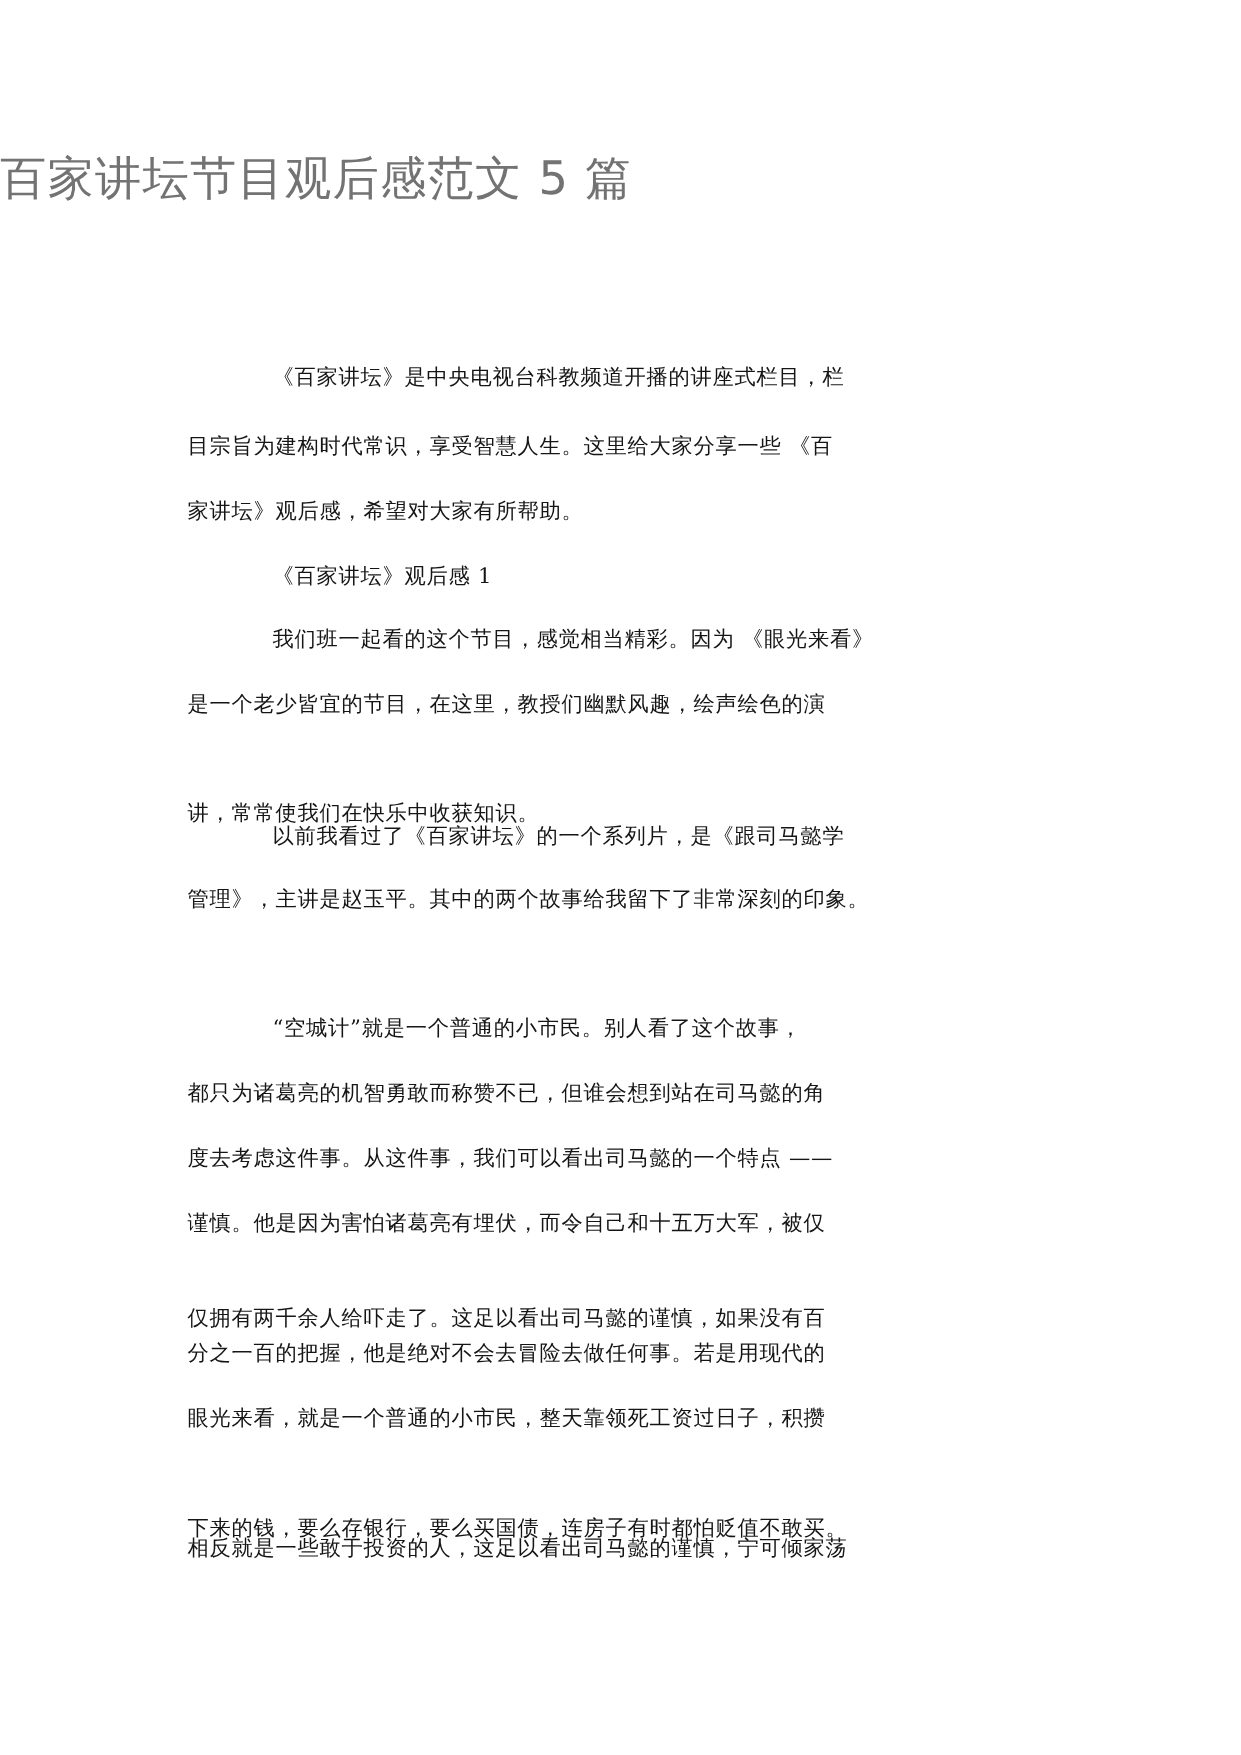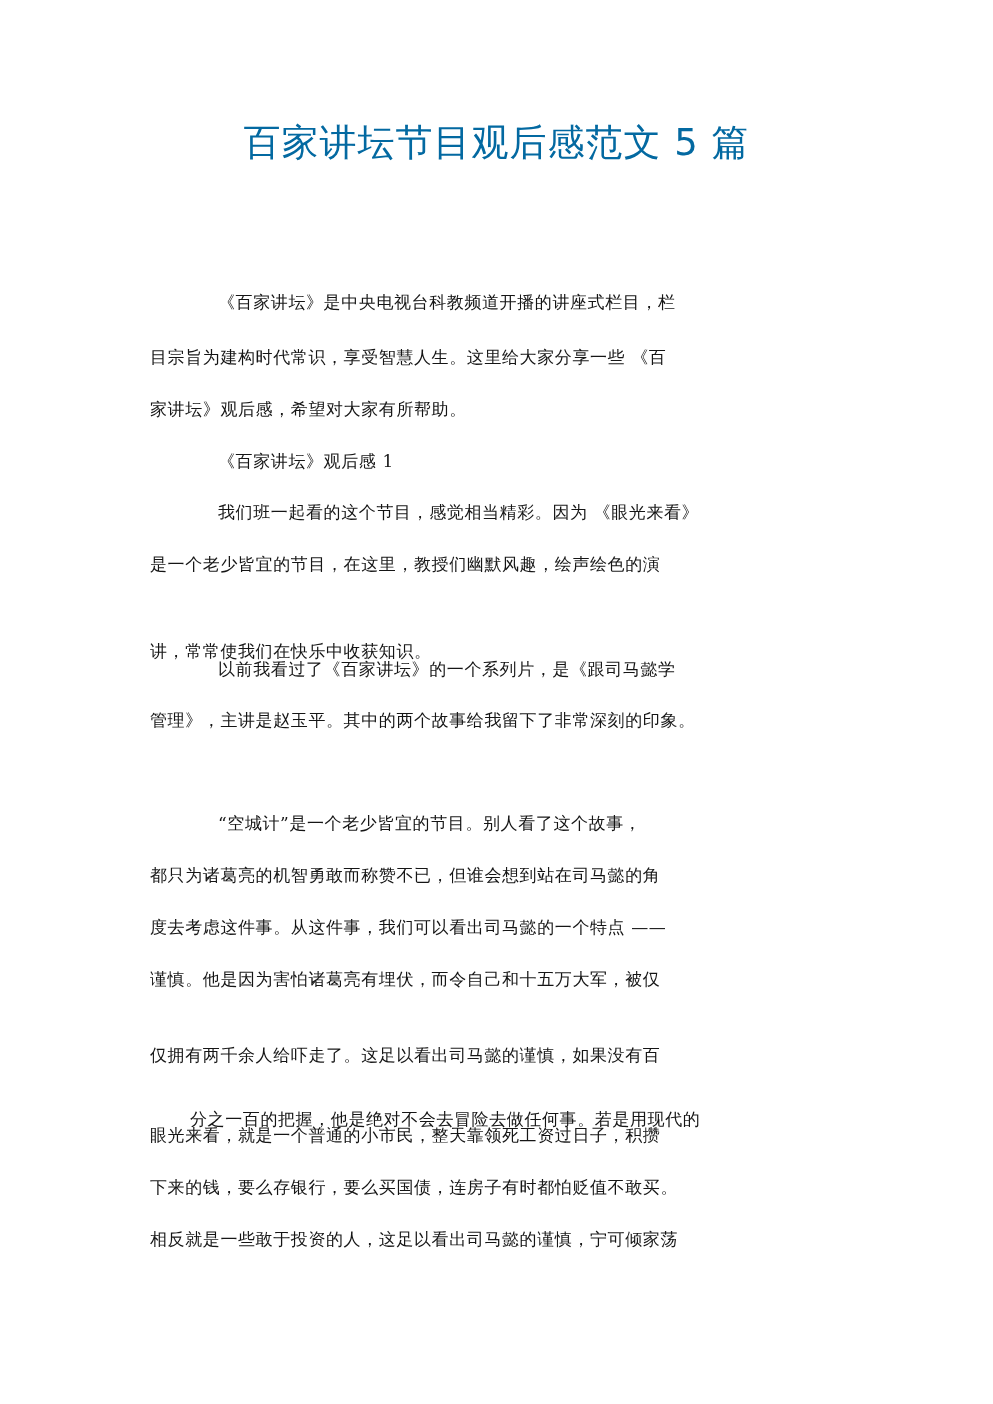--- a/index.html
+++ b/index.html
@@ -19,26 +19,25 @@
       position: absolute;
       left: 0; top: 0;
       width: 993px; height: 1404px;
       background: #ffffff;
     }
     .title {
       position: absolute;
       left: 0;
       width: 993px;
       top: 122px;
-      text-align: center;
       font-family: "DejaVu Sans", "Liberation Sans", sans-serif;
       font-size: 37px;
       line-height: 50px;
       letter-spacing: 1px;
-      color: #0369a1;
+      color: #737373;
       white-space: nowrap;
     }
     .line {
       position: absolute;
       left: 150px;
       font-size: 17px;
       line-height: 30px;
       white-space: nowrap;
       color: #151515;
       letter-spacing: 0.6px;
@@ -67,24 +66,24 @@
     <div class="line" style="top:549px;">是一个老少皆宜的节目，在这里，教授们幽默风趣，绘声绘色的演</div>
     <div class="line" style="top:600px;margin-top:36px;">讲，常常使我们在快乐中收获知识。</div>
   </div>
 
   <div>
     <div class="line indent" style="top:654px;">以前我看过了《百家讲坛》的一个系列片，是《跟司马懿学</div>
     <div class="line" style="top:705px;">管理》，主讲是赵玉平。其中的两个故事给我留下了非常深刻的印象。</div>
   </div>
 
   <div>
-    <div class="line indent" style="top:808px;">“空城计”是一个老少皆宜的节目。别人看了这个故事，</div>
+    <div class="line indent" style="top:808px;">“空城计”就是一个普通的小市民。别人看了这个故事，</div>
     <div class="line" style="top:860px;">都只为诸葛亮的机智勇敢而称赞不已，但谁会想到站在司马懿的角</div>
     <div class="line" style="top:912px;text-align:center;">度去考虑这件事。从这件事，我们可以看出司马懿的一个特点 ——</div>
     <div class="line" style="top:964px;">谨慎。他是因为害怕诸葛亮有埋伏，而令自己和十五万大军，被仅</div>
     <div class="line" style="top:1040px;">仅拥有两千余人给吓走了。这足以看出司马懿的谨慎，如果没有百</div>
-    <div class="line" style="top:1104px;margin-left:40px;">分之一百的把握，他是绝对不会去冒险去做任何事。若是用现代的</div>
+    <div class="line" style="top:1068px;">分之一百的把握，他是绝对不会去冒险去做任何事。若是用现代的</div>
     <div class="line" style="top:1120px;">眼光来看，就是一个普通的小市民，整天靠领死工资过日子，积攒</div>
-    <div class="line" style="top:1172px;">下来的钱，要么存银行，要么买国债，连房子有时都怕贬值不敢买。</div>
+    <div class="line" style="top:1208px;">下来的钱，要么存银行，要么买国债，连房子有时都怕贬值不敢买。</div>
     <div class="line" style="top:1224px;">相反就是一些敢于投资的人，这足以看出司马懿的谨慎，宁可倾家荡</div>
   </div>
 
 </div>
 
 </body></html>

